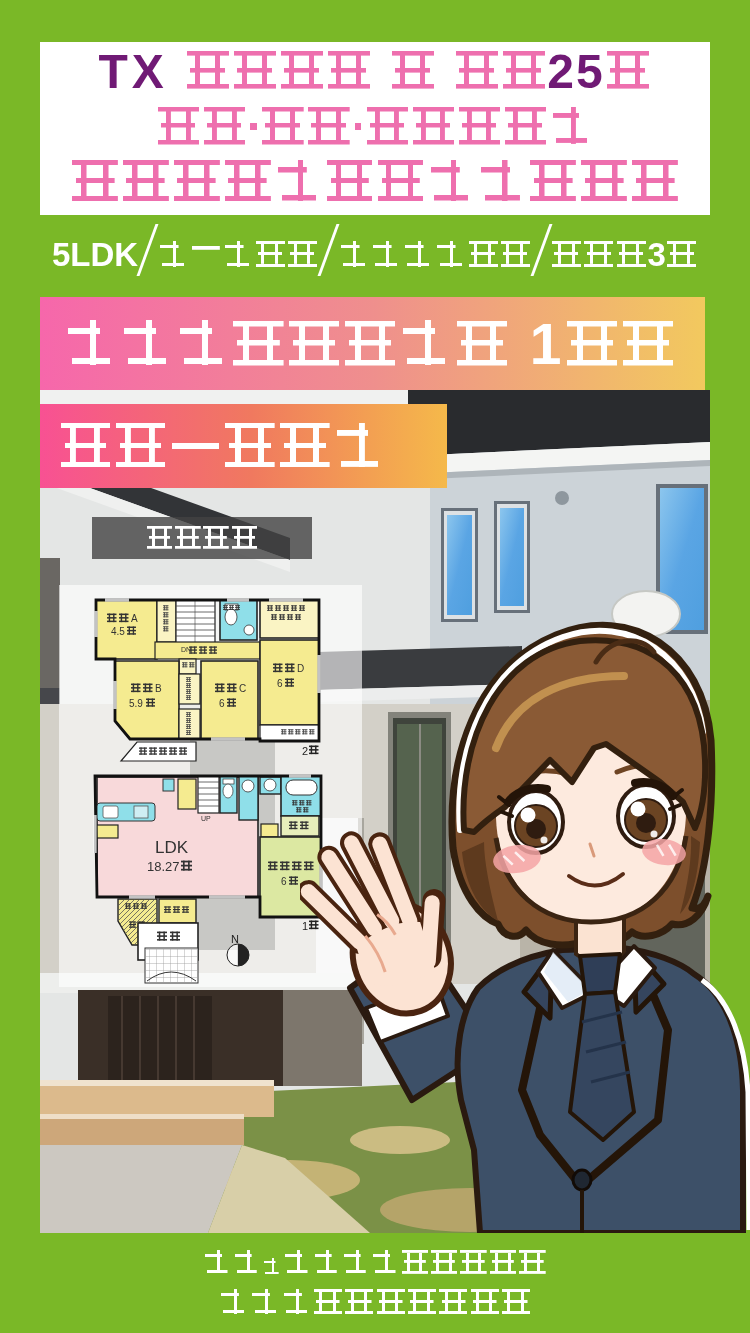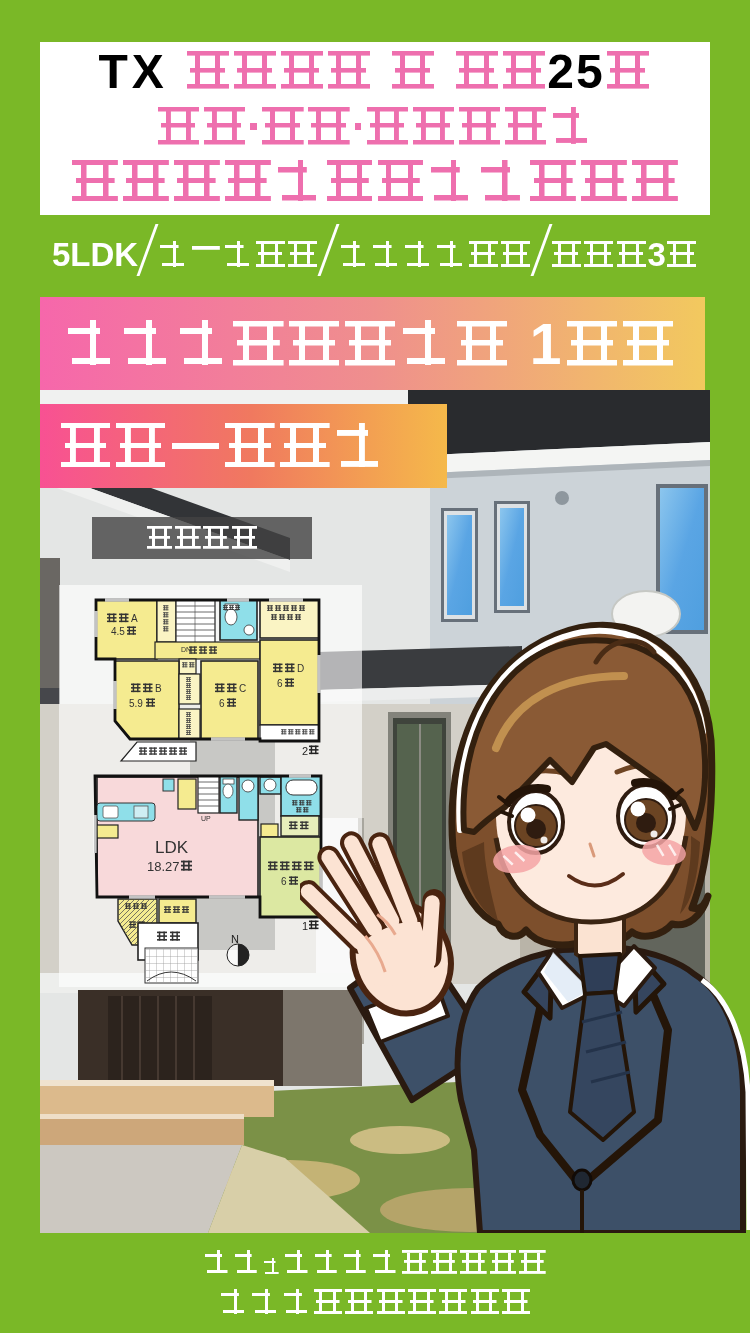--- a/index.html
+++ b/index.html
@@ -19,21 +19,21 @@
 .b{background:linear-gradient(var(--c),var(--c)) 50% 52%/96% 13% no-repeat;}
 .sm{width:.6em;height:.6em;}
 .dot{display:inline-block;vertical-align:.28em;width:.14em;height:.14em;background:var(--c);margin:0 .06em;}
 .sp{display:inline-block;width:.35em;}
 .sl{display:inline-block;vertical-align:-10px;width:3px;height:52px;background:#fff;transform:skewX(-20deg);margin:0 8px;}
 </style></head>
 <body>
 
 <div class="abs" style="left:40px;top:42px;width:670px;height:173px;background:#ffffff;"></div>
 
-<div class="abs" style="left:40px;top:42px;width:670px;height:173px;--c:#ee6fae;color:#000000;text-align:center;font-weight:bold;">
+<div class="abs" style="left:40px;top:42px;width:670px;height:173px;--c:#ee6fae;color:#701a75;text-align:center;font-weight:bold;">
   <div style="height:57px;line-height:60px;font-size:48px;letter-spacing:2px;"><span style="letter-spacing:4px">TX</span><span class="sp"></span><span class="k"></span><span class="k"></span><span class="k"></span><span class="k"></span><span class="sp"></span><span class="k"></span><span class="sp"></span><span class="k"></span><span class="k"></span>25<span class="k"></span></div>
   <div style="height:57px;line-height:55px;font-size:47px;"><span class="k"></span><span class="k"></span><span class="dot"></span><span class="k"></span><span class="k"></span><span class="dot"></span><span class="k"></span><span class="k"></span><span class="k"></span><span class="k"></span><span class="f"></span></div>
   <div style="height:57px;line-height:53px;font-size:52px;"><span class="k"></span><span class="k"></span><span class="k"></span><span class="k"></span><span class="f"></span><span class="k"></span><span class="k"></span><span class="f"></span><span class="f"></span><span class="k"></span><span class="k"></span><span class="k"></span></div>
 </div>
 
 <div class="abs" style="left:40px;top:215px;width:670px;height:82px;--c:#ffffff;color:#fff;font-weight:bold;font-size:33px;text-align:center;line-height:80px;white-space:nowrap;">5LDK<span class="sl"></span><span class="f"></span><span class="b" style="vertical-align:.12em"></span><span class="f"></span><span class="k"></span><span class="k"></span><span class="sl"></span><span class="f"></span><span class="f"></span><span class="f"></span><span class="f"></span><span class="k"></span><span class="k"></span><span class="sl"></span><span class="k"></span><span class="k"></span><span class="k"></span>3<span class="k"></span></div>
 
 <div class="abs" style="left:40px;top:297px;width:665px;height:93px;background:linear-gradient(90deg,#f667ab,#ef8f8d 50%,#f2c95e);z-index:2;"></div>
 <div class="abs" style="left:63px;top:297px;height:93px;z-index:2;--c:#ffffff;color:#fff;font-weight:bold;font-size:57px;line-height:94px;white-space:nowrap;letter-spacing:3px;"><span class="f"></span><span class="f"></span><span class="f"></span><span class="k"></span><span class="k"></span><span class="k"></span><span class="f"></span><span class="k"></span><span class="sp"></span>1<span class="k"></span><span class="k"></span></div>
 

